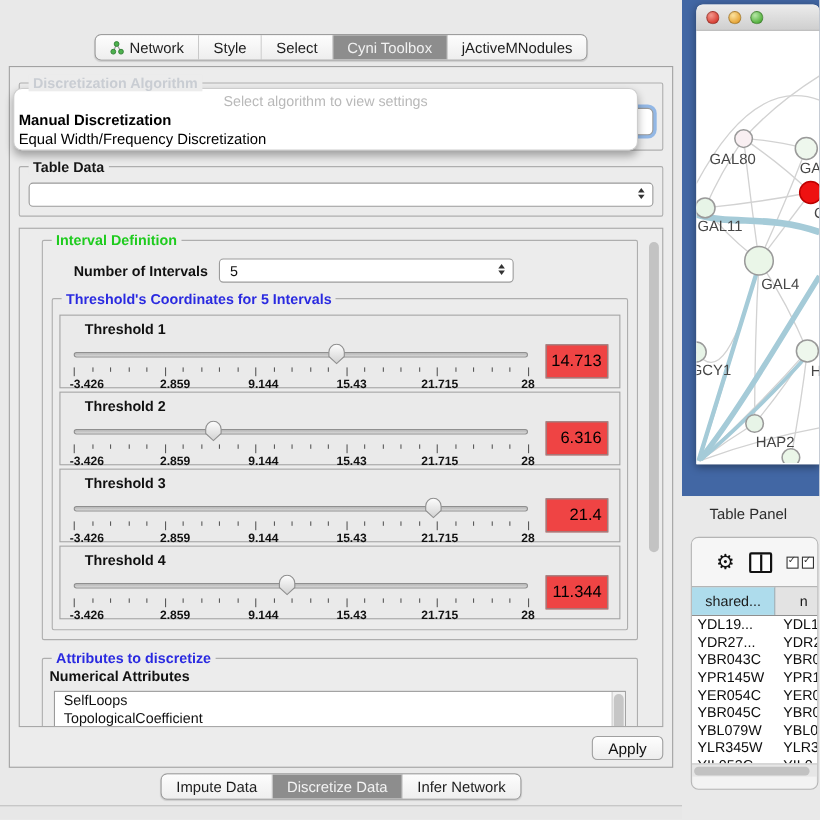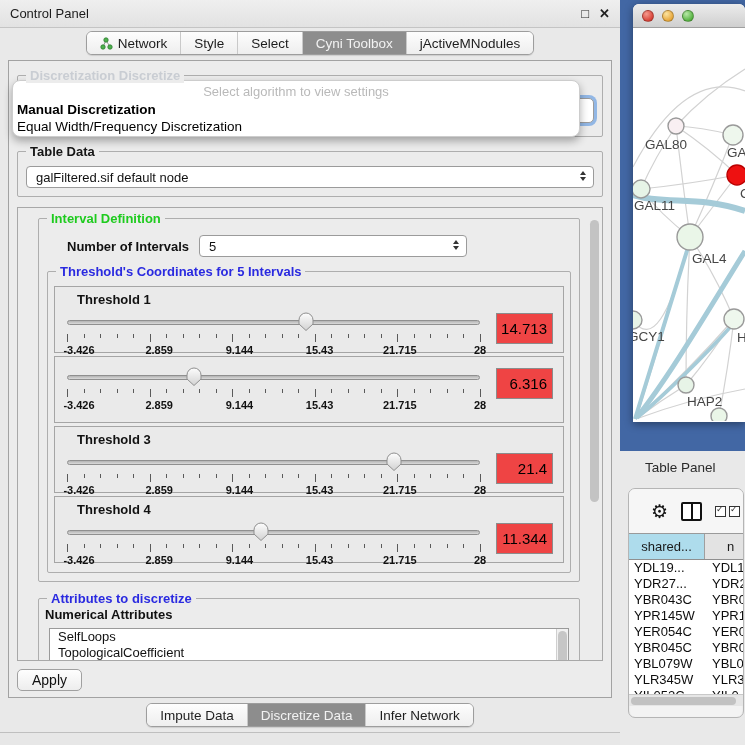--- a/index.html
+++ b/index.html
@@ -86,21 +86,21 @@
   .valuebox { width:57px; height:31px; margin-top:4px; background:#ef4444; border:1px solid #8c8c8c;
     font-size:15px; color:#000; text-align:right; padding:6px 5px 0 0; }
 
   .attr-group { margin-top:16px; padding:12px 10px 8px 10px; }
   .attr-sub { font-size:13px; font-weight:700; color:#111; margin:-4px 0 6px -4px; }
   .listbox { position:relative; background:#fff; border:1px solid #9a9a9a; height:52px; overflow:hidden; }
   .listitem { font-size:13px; color:#111; padding-left:8px; height:16px; line-height:16px; }
   .list-vscroll { position:absolute; right:0; top:0; bottom:0; width:12px; background:#f1f1f1; border-left:1px solid #cfcfcf; }
   .list-thumb { position:absolute; right:1px; top:2px; width:9px; height:38px; background:#c6c6c6; border-radius:5px; }
 
-  .apply-row { display:flex; justify-content:flex-start; margin-top:8px; }
+  .apply-row { display:flex; justify-content:flex-end; margin-top:8px; }
   .btn { font-size:14px; color:#111; background:linear-gradient(#fefefe,#ededed);
     border:1px solid #a0a0a0; border-radius:5px; padding:2px 14px; height:22px; }
 
   .tabstrip.bottom { top:703px; }
 
   
   .right { position:absolute; left:620px; top:0; width:125px; height:745px; background:#e9e9e9; }
   .net-bg { position:absolute; left:0; top:0; width:125px; height:451px; background:#4267a4; }
   .net-window { position:absolute; left:13px; top:4px; width:112px; height:418px;
     border-radius:6px 6px 0 0; box-shadow:0 2px 8px rgba(0,0,0,.4); overflow:hidden; background:#fff; }
@@ -147,27 +147,20 @@
       <stop offset="0" stop-color="#fdfdfd"></stop>
         <stop offset="1" stop-color="#d2d2d2"></stop>
     </linearGradient>
   </defs>
 </svg>
 
 <div class="app">
 
   <div class="cp">
 
-    <div class="cp-header">
-      <span class="cp-title">Control Panel</span>
-      <span class="cp-winbtns">
-        <span class="wbtn">□</span>
-        <span class="wbtn close">✕</span>
-      </span>
-    </div>
 
     <div class="tabstrip top">
       <div class="tabgroup">
         <div class="tab">
           <svg width="13" height="13" viewBox="0 0 13 13">
             <line x1="6" y1="3" x2="3" y2="10" stroke="#9a9a9a" stroke-width="1"></line>
             <line x1="6" y1="3" x2="10" y2="10" stroke="#9a9a9a" stroke-width="1"></line>
             <circle cx="6" cy="3" r="2.2" fill="#4db14d" stroke="#2e7d32" stroke-width="0.8"></circle>
             <circle cx="3" cy="10" r="2.2" fill="#4db14d" stroke="#2e7d32" stroke-width="0.8"></circle>
             <circle cx="10" cy="10" r="2.2" fill="#4db14d" stroke="#2e7d32" stroke-width="0.8"></circle>
@@ -185,30 +178,29 @@
           </div>
         <div class="tab">
             <span>jActiveMNodules</span>
           </div>
       </div>
     </div>
 
     <div class="cp-body">
 
       <div class="group algo-group">
-        <span class="legend ghost">Discretization Discretize</span>
+        <span class="legend ghost">Discretization Algorithm</span>
         <div class="algo-combo">
           <span class="arrows"><span class="tri-up"></span><span class="tri-down"></span></span>
         </div>
       </div>
 
       <div class="group td-group">
         <span class="legend" style="color:#161616">Table Data</span>
         <div class="combo">
-          <span>galFiltered.sif default node</span>
           <span class="arrows">
               <span class="tri-up"></span>
               <span class="tri-down"></span>
             </span>
         </div>
       </div>
 
       <div class="scrollpane">
         <div class="vscroll"></div>
 
@@ -271,20 +263,21 @@
                         <span class="scalelabel" style="left:40%">9.144</span>
                         <span class="scalelabel" style="left:60%">15.43</span>
                         <span class="scalelabel" style="left:80%">21.715</span>
                         <span class="scalelabel" style="left:100%">28</span>
                       </div>
                     </div>
                     <div class="valuebox">14.713</div>
                   </div>
                 </div>
                 <div class="thr-panel">
+                  <div class="thr-label">Threshold 2</div>
                   <div class="thr-row">
                     <div class="slider-wrap">
                       <div class="track"></div>
                       <div class="handle" style="left:31.00%"><svg width="17" height="20" viewBox="0 0 17 20">
                           <path d="M1.5 8 a7 7 0 0 1 14 0 l0 4 -7 6.5 -7 -6.5 z" fill="url(#hg)" stroke="#8f8f8f"></path>
                         </svg></div>
                       <div class="tickrow">
                         <span class="tick major" style="left:0%"></span>
                         <span class="tick minor" style="left:4%"></span>
                         <span class="tick minor" style="left:8%"></span>

